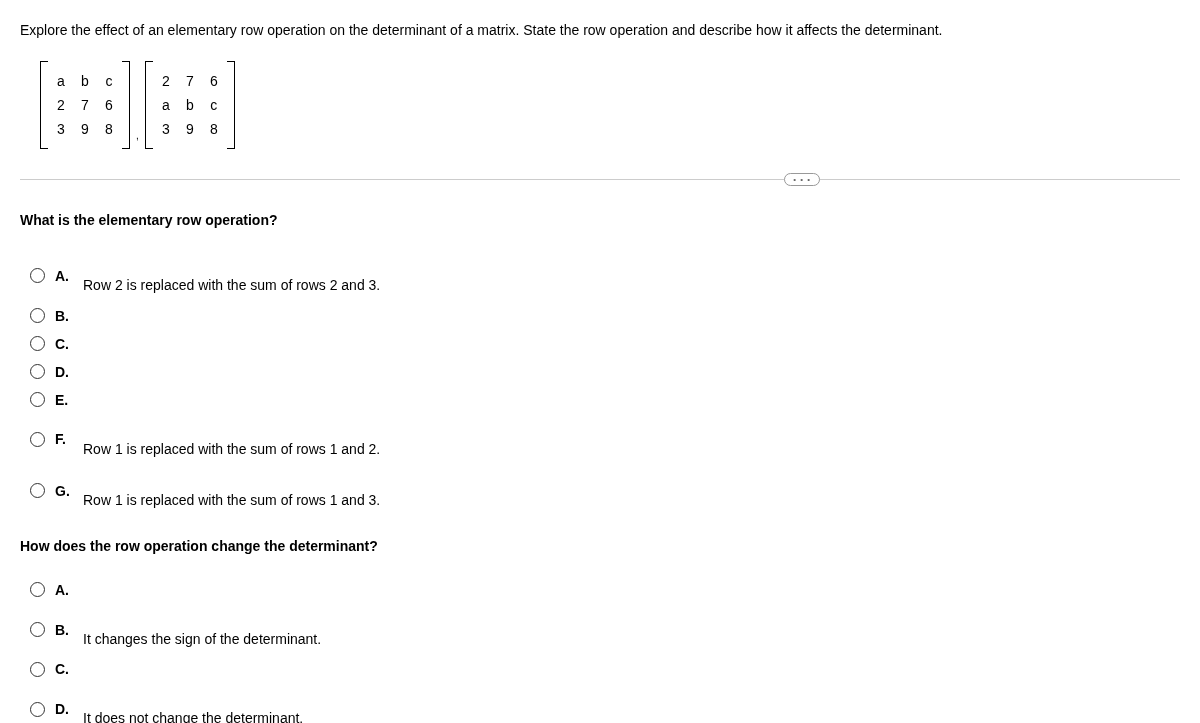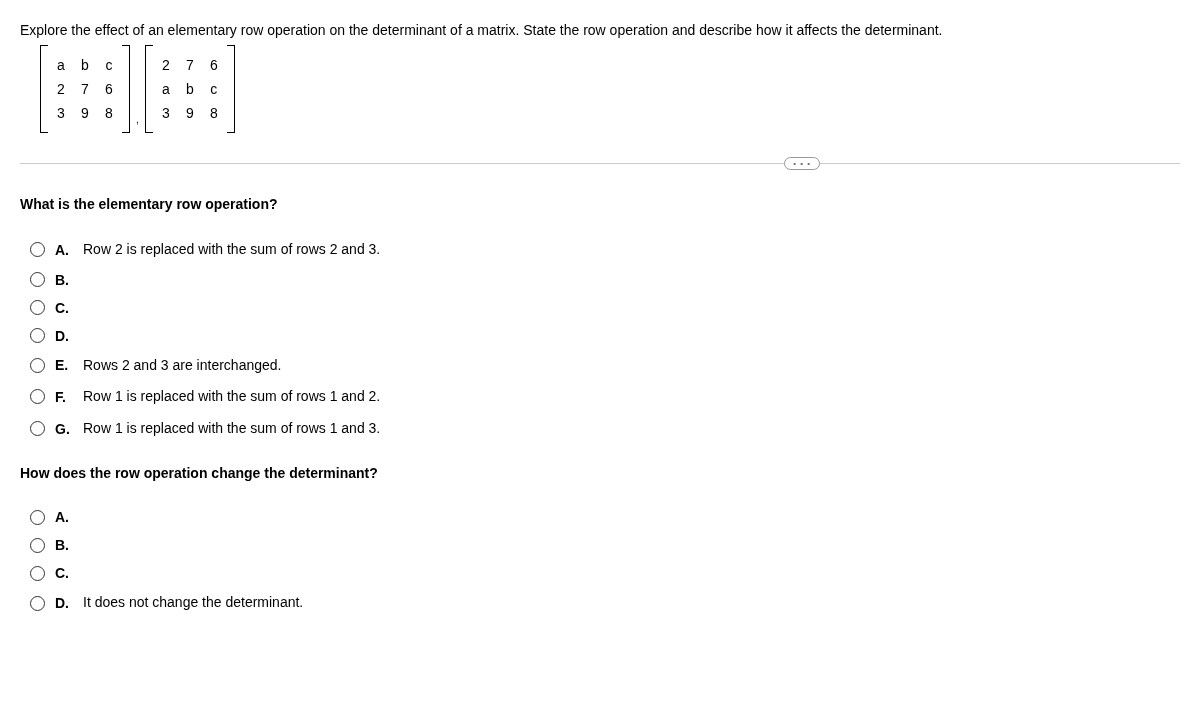--- a/index.html
+++ b/index.html
@@ -9,21 +9,21 @@
     }
     body {
       font-family: Arial, Helvetica, sans-serif;
       font-size: 14px;
       color: #000;
       background: #fff;
       padding: 20px;
       width: 1200px;
     }
     .intro {
-      margin-bottom: 4px;
+      margin-bottom: 20px;
       line-height: 1.5;
     }
     .matrices-container {
       display: flex;
       align-items: center;
       margin-left: 20px;
       margin-bottom: 30px;
     }
     .matrix-wrapper {
       display: inline-flex;
@@ -106,20 +106,21 @@
       margin-right: 10px;
       flex-shrink: 0;
     }
     .option-letter {
       font-weight: bold;
       margin-right: 10px;
       min-width: 18px;
     }
     .option-text {
       line-height: 1.4;
+      margin-top: 20px;
     }
   </style>
 </head>
 <body>
 
 <div class="intro">Explore the effect of an elementary row operation on the determinant of a matrix. State the row operation and describe how it affects the determinant.</div>
 
 <div class="matrices-container">
   <div class="matrix-wrapper">
     <div class="bracket-left"></div>
@@ -187,21 +188,20 @@
     <div class="radio-circle"></div>
     <span class="option-letter">C.</span>
   </div>
   <div class="option-row">
     <div class="radio-circle"></div>
     <span class="option-letter">D.</span>
   </div>
   <div class="option-row">
     <div class="radio-circle"></div>
     <span class="option-letter">E.</span>
-    <span class="option-text">Rows 2 and 3 are interchanged.</span>
   </div>
   <div class="option-row">
     <div class="radio-circle"></div>
     <span class="option-letter">F.</span>
     <span class="option-text">Row 1 is replaced with the sum of rows 1 and 2.</span>
   </div>
   <div class="option-row">
     <div class="radio-circle"></div>
     <span class="option-letter">G.</span>
     <span class="option-text">Row 1 is replaced with the sum of rows 1 and 3.</span>
@@ -211,20 +211,21 @@
 <div class="question-text">How does the row operation change the determinant?</div>
 
 <div class="options-list">
   <div class="option-row">
     <div class="radio-circle"></div>
     <span class="option-letter">A.</span>
   </div>
   <div class="option-row">
     <div class="radio-circle"></div>
     <span class="option-letter">B.</span>
+    <span class="option-text">It changes the sign of the determinant.</span>
   </div>
   <div class="option-row">
     <div class="radio-circle"></div>
     <span class="option-letter">C.</span>
   </div>
   <div class="option-row">
     <div class="radio-circle"></div>
     <span class="option-letter">D.</span>
     <span class="option-text">It does not change the determinant.</span>
   </div>

